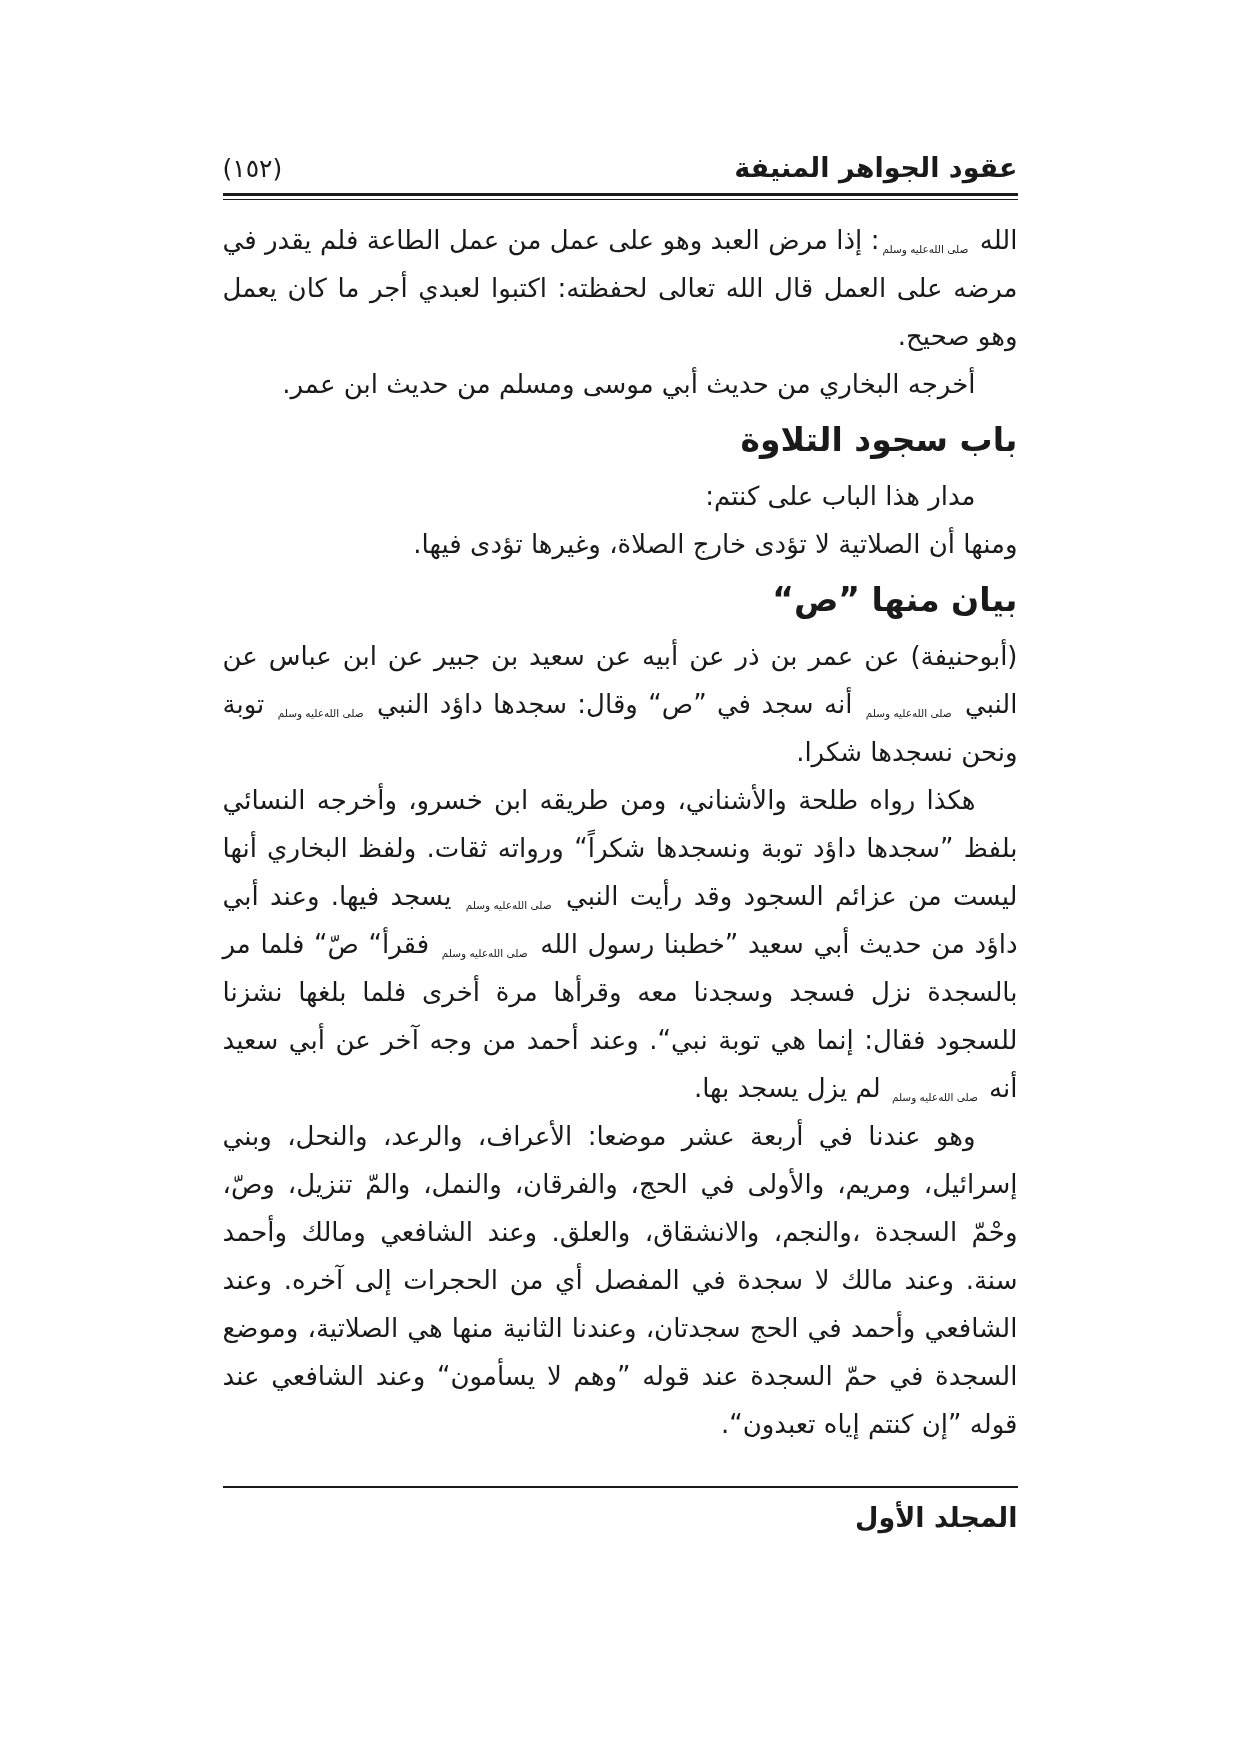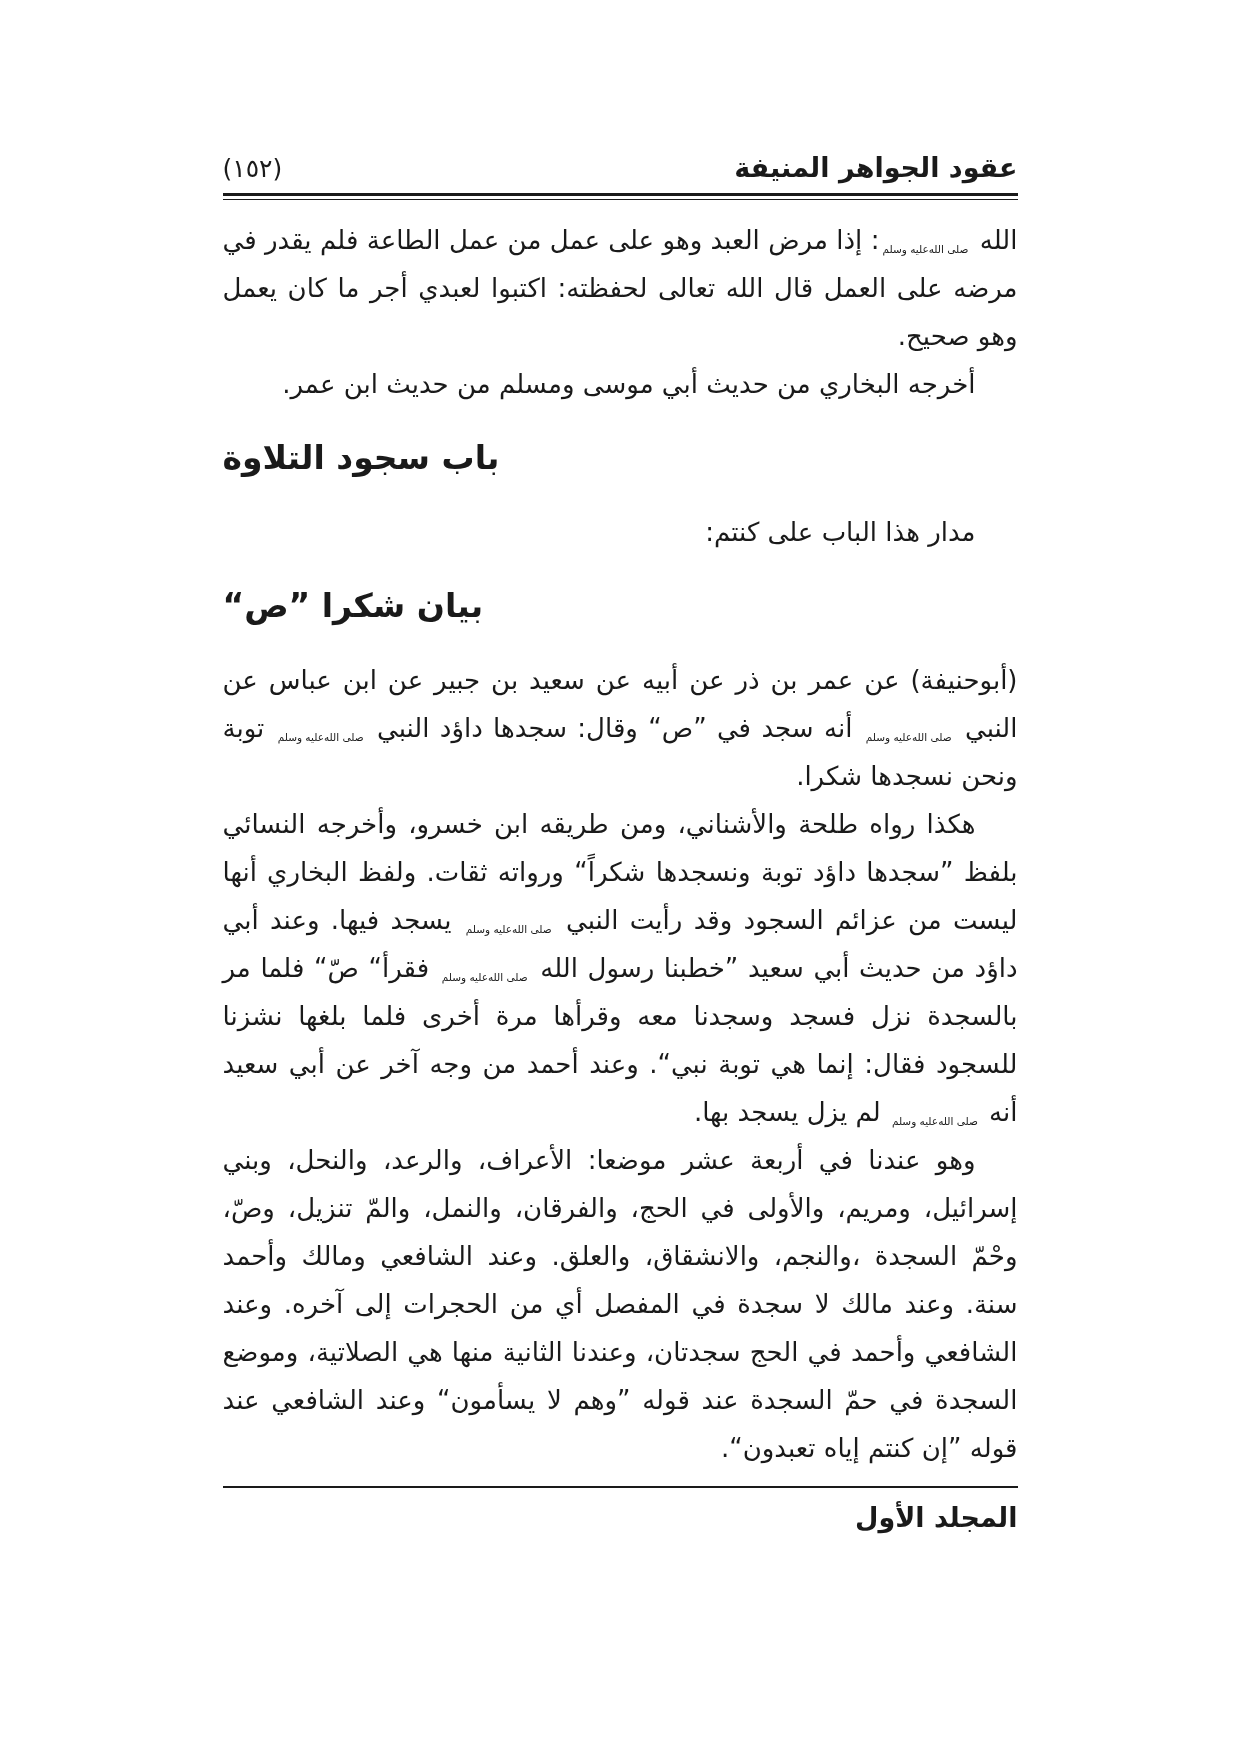--- a/index.html
+++ b/index.html
@@ -43,25 +43,25 @@
   }
   main.body-text {
     margin-top: 16px;
     font-size: 26px;
     line-height: 48px;
     text-align: justify;
   }
   .para { margin: 0; }
   .indent { text-indent: 42px; }
   .heading {
-    text-align: left;
+    text-align: right;
     font-size: 33px;
     font-weight: bold;
     line-height: 56px;
-    margin: 22px 0;
+    margin: 4px 0;
   }
   .tanbih-lead { font-weight: bold; }
   
   .saw {
     display: inline-flex;
     flex-direction: row;
     align-items: center;
     font-size: 10.5px;
     line-height: 1.15;
     vertical-align: -4px;
@@ -99,22 +99,23 @@
     <main class="body-text">
       <p class="para">الله <span class="saw">
             <span>صلى الله</span>
             <span>عليه وسلم</span>
           </span>: إذا مرض العبد وهو على عمل من عمل الطاعة فلم يقدر في مرضه على العمل قال الله تعالى لحفظته: اكتبوا لعبدي أجر ما كان يعمل وهو صحيح.</p>
       <p class="para indent">أخرجه البخاري من حديث أبي موسى ومسلم من حديث ابن عمر.</p>
 
       <h2 class="heading">باب سجود التلاوة</h2>
 
       <p class="para indent">مدار هذا الباب على كنتم:</p>
+      <p class="para">ومنها أن الصلاتية لا تؤدى خارج الصلاة، وغيرها تؤدى فيها.</p>
 
-      <h2 class="heading">بيان شكرا ”ص“</h2>
+      <h2 class="heading">بيان منها ”ص“</h2>
 
       <p class="para">(أبوحنيفة) عن عمر بن ذر عن أبيه عن سعيد بن جبير عن ابن عباس عن النبي <span class="saw">
             <span>صلى الله</span>
             <span>عليه وسلم</span>
           </span> أنه سجد في ”ص“ وقال: سجدها داؤد النبي <span class="saw">
             <span>صلى الله</span>
             <span>عليه وسلم</span>
           </span> توبة ونحن نسجدها شكرا.</p>
       <p class="para indent">هكذا رواه طلحة والأشناني، ومن طريقه ابن خسرو، وأخرجه النسائي بلفظ ”سجدها داؤد توبة ونسجدها شكراً“ ورواته ثقات. ولفظ البخاري أنها ليست من عزائم السجود وقد رأيت النبي <span class="saw">
             <span>صلى الله</span>

